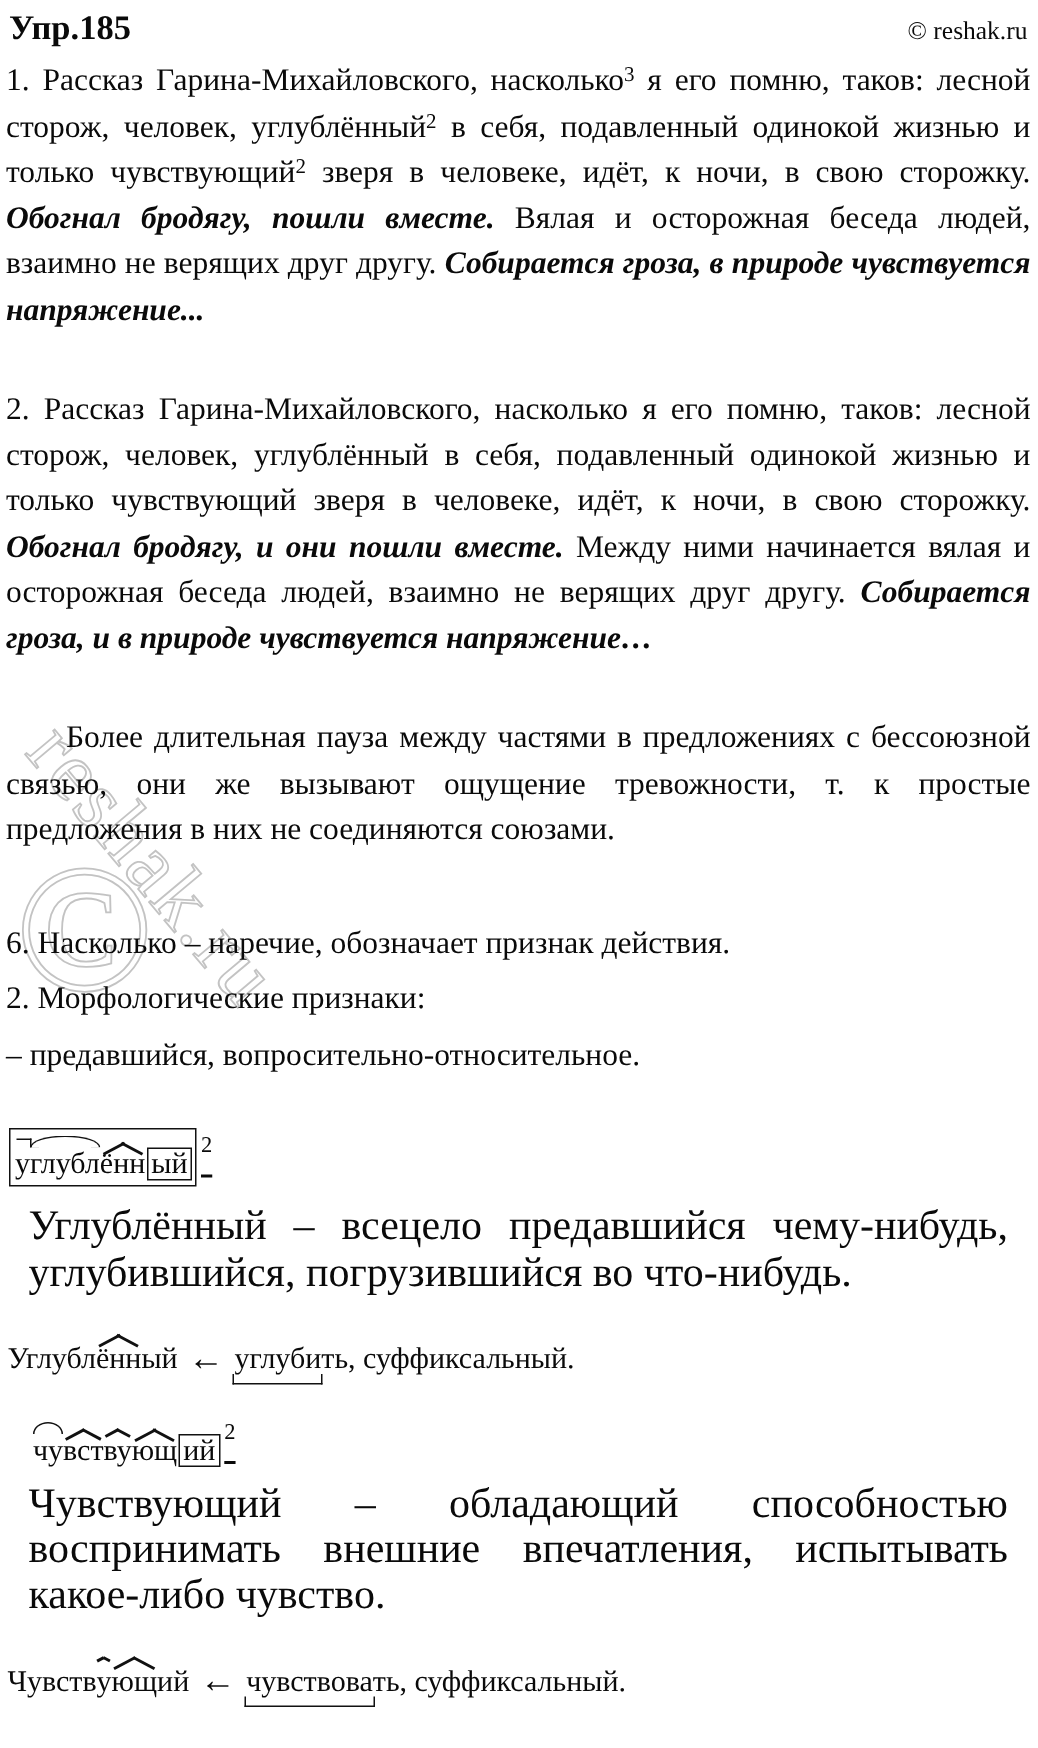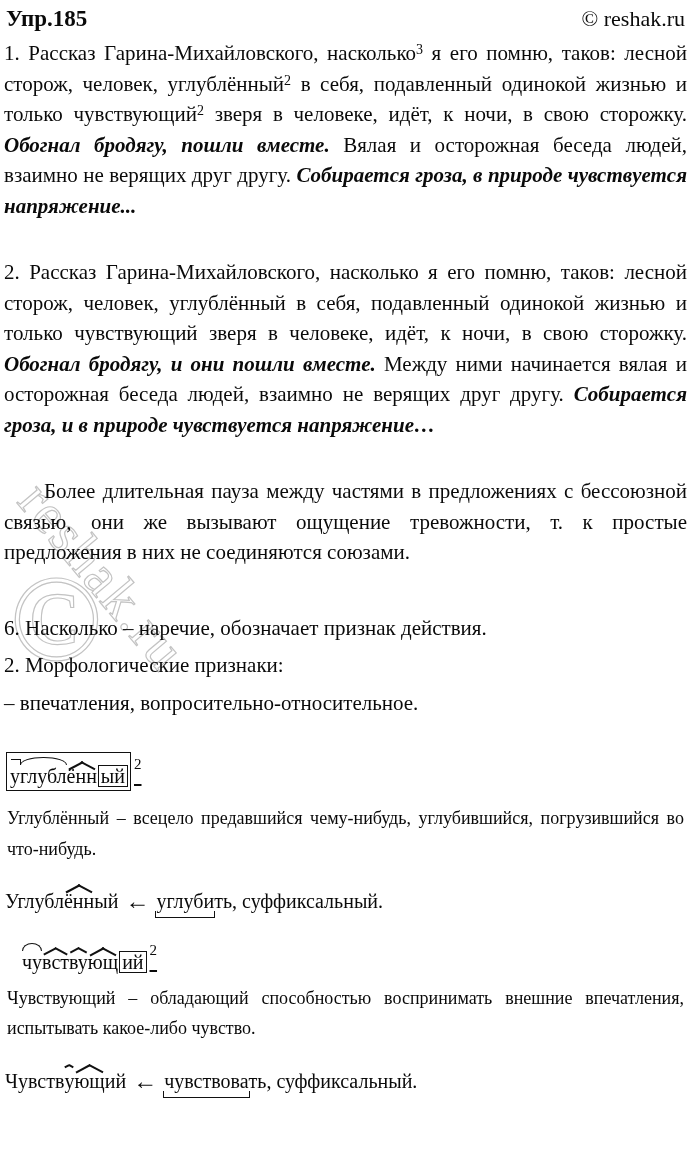--- a/index.html
+++ b/index.html
@@ -11,21 +11,21 @@
   .page{position:relative;z-index:1;padding:0 5px 0 4px;box-sizing:border-box;width:692px;}
 
   
   .watermark{position:absolute;left:0;top:462px;z-index:0;pointer-events:none;}
   .watermark text{fill:none;stroke:#c3c3c3;stroke-width:1.2px;
     font-family:"Liberation Serif","DejaVu Serif",serif;letter-spacing:2px;}
 
   
   .hdr{display:flex;justify-content:space-between;align-items:baseline;padding:6px 2px 0 2px;}
   .hdr .ex{font-weight:bold;font-size:23px;}
-  .hdr .cp{font-size:22px;}
+  .hdr .cp{font-size:17px;}
 
   
   .para{margin:0;font-size:21px;text-align:justify;}
   .p1{margin-top:6px;line-height:30.5px;}
   .p2{margin-top:36px;line-height:30.5px;}
   .p3{margin-top:36px;line-height:30.5px;text-indent:40px;font-family:Liberation Serif, serif;}
   .para b{font-weight:bold;font-style:italic;}
   .para sup{font-size:14px;line-height:0;vertical-align:6px;}
 
   
@@ -44,21 +44,21 @@
     border-top-left-radius:50% 100%;border-top-right-radius:50% 100%;}
   .mk-caret::before,.mk-caret::after{content:"";position:absolute;top:-5px;width:53%;height:1.5px;background:#111;}
   .mk-caret::before{left:0;transform:rotate(-28deg);transform-origin:right center;}
   .mk-caret::after{right:0;transform:rotate(28deg);transform-origin:left center;}
   .mk-ending{border:1.5px solid #111;padding:0 2px;margin-left:1px;}
   .msup{font-size:15px;vertical-align:14px;margin-left:3px;}
 
   .m1{margin-top:30px;margin-left:2px;}
   .m2{margin-top:16px;margin-left:18px;}
 
-  .def{margin:3px;font-size:18px;line-height:30.5px;text-align:justify;}
+  .def{margin:15px;font-size:28px;line-height:30.5px;text-align:justify;}
   .def1{margin-top:12px;}
   .def2{margin-top:10px;}
 
   .formline{margin-top:10px;padding:12px 0 8px 1px;font-size:20px;line-height:1.2;white-space:nowrap;}
   .arrow{font-size:24px;padding:0 7px;position:relative;top:1px;}
   .ubase{position:relative;display:inline-block;}
   .ubase::after{content:"";position:absolute;left:-1px;right:-1px;bottom:-5px;height:6px;
     border:1.5px solid #111;border-top:none;}
 </style>
 </head>
@@ -78,21 +78,21 @@
 
   <p class="para p1"><span>1. Рассказ Гарина-Михайловского, насколько</span><sup>3</sup><span> я его помню, таков: лесной сторож, человек, углублённый</span><sup>2</sup><span> в себя, подавленный одинокой жизнью и только чувствующий</span><sup>2</sup><span> зверя в человеке, идёт, к ночи, в свою сторожку. </span><b>Обогнал бродягу, пошли вместе.</b><span> Вялая и осторожная беседа людей, взаимно не верящих друг другу. </span><b>Собирается гроза, в природе чувствуется напряжение...</b></p>
 
   <p class="para p2"><span>2. Рассказ Гарина-Михайловского, насколько я его помню, таков: лесной сторож, человек, углублённый в себя, подавленный одинокой жизнью и только чувствующий зверя в человеке, идёт, к ночи, в свою сторожку. </span><b>Обогнал бродягу, и они пошли вместе.</b><span> Между ними начинается вялая и осторожная беседа людей, взаимно не верящих друг другу. </span><b>Собирается гроза, и в природе чувствуется напряжение…</b></p>
 
   <p class="para p3">Более длительная пауза между частями в предложениях с бессоюзной связью, они же вызывают ощущение тревожности, т. к простые предложения в них не соединяются союзами.</p>
 
   <div class="analysis">
     <div>6. Насколько – наречие, обозначает признак действия.</div>
     <div>2. Морфологические признаки:</div>
-    <div>– впечатления, вопросительно-относительное.</div>
+    <div>– предавшийся, вопросительно-относительное.</div>
   </div>
 
   <div class="mrow m1">
     <span class="mword boxed"><span class="mpart mk-prefix">у</span><span class="mpart mk-root">глубл</span><span class="mpart mk-caret">ённ</span><span class="mpart mk-ending">ый</span></span><sup class="msup">2</sup>
   </div>
 
   <p class="def def1">Углублённый – всецело предавшийся чему-нибудь, углубившийся, погрузившийся во что-нибудь.</p>
 
   <div class="formline">
     <span><span class="mpart">Углубл</span><span class="mpart mk-caret">ённ</span><span class="mpart">ый</span></span><span class="arrow">←</span><span><span class="ubase">углуби</span><span>ть</span></span><span>, суффиксальный.</span>

